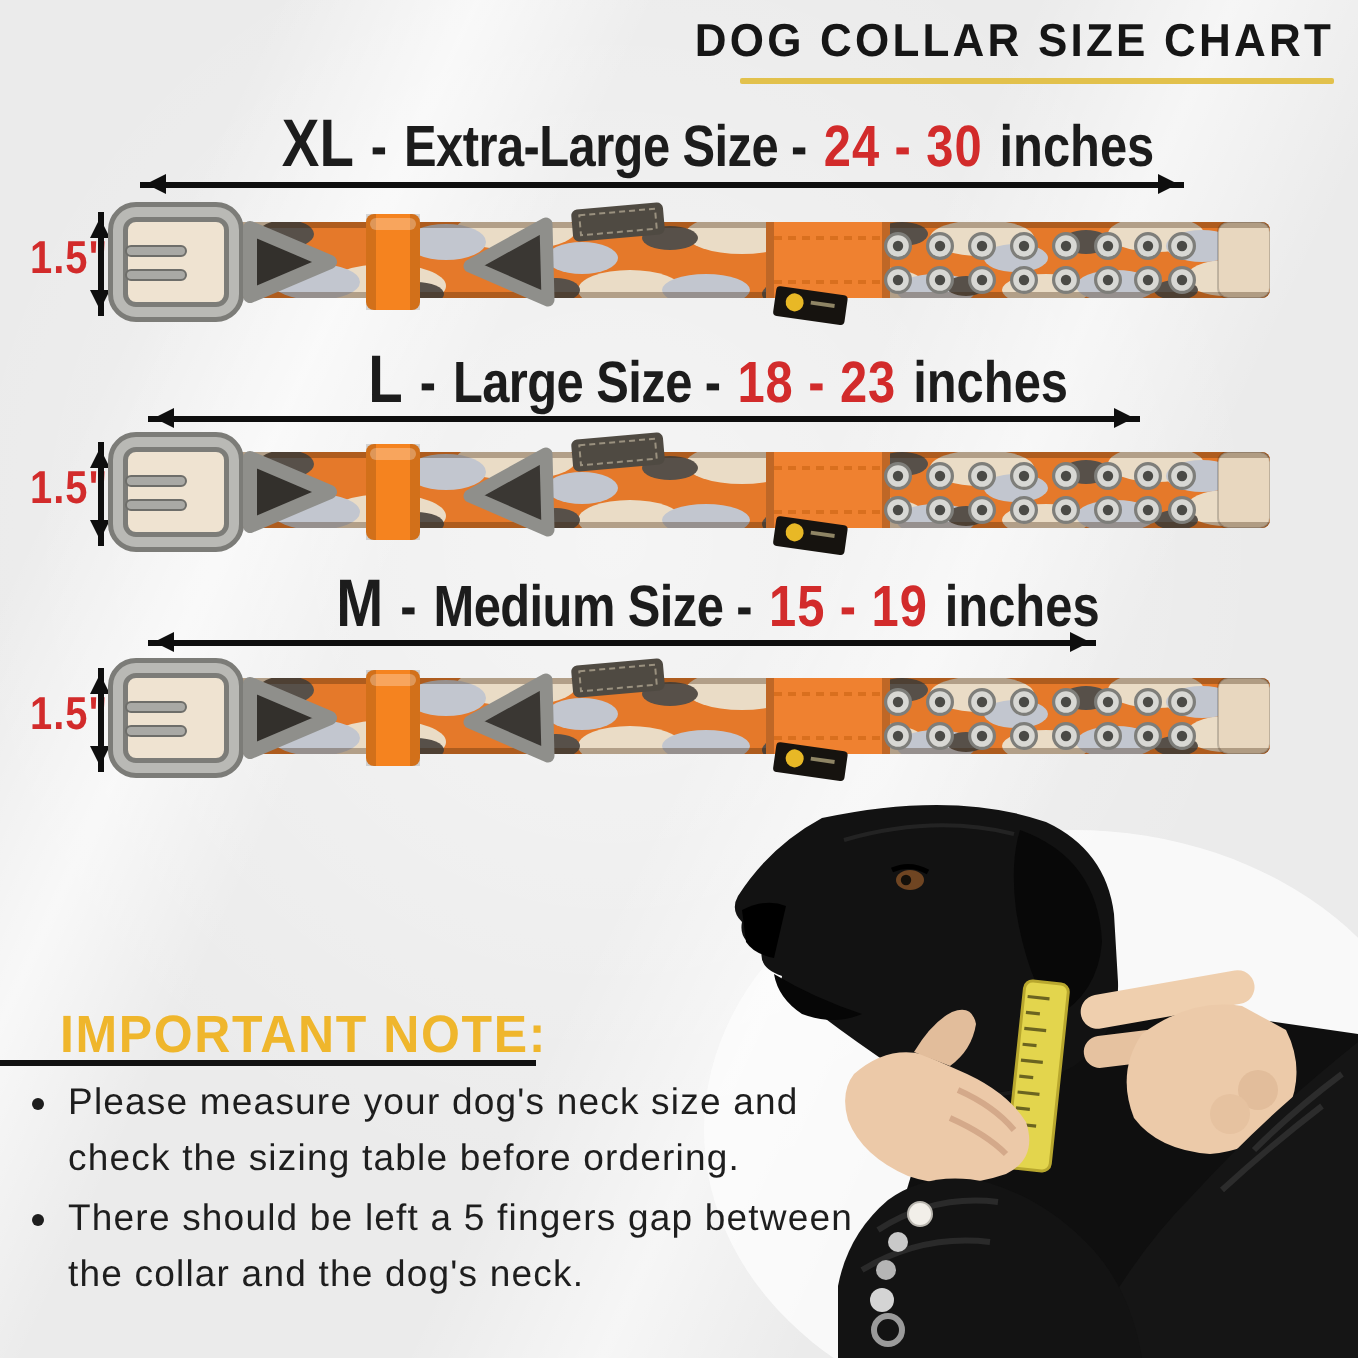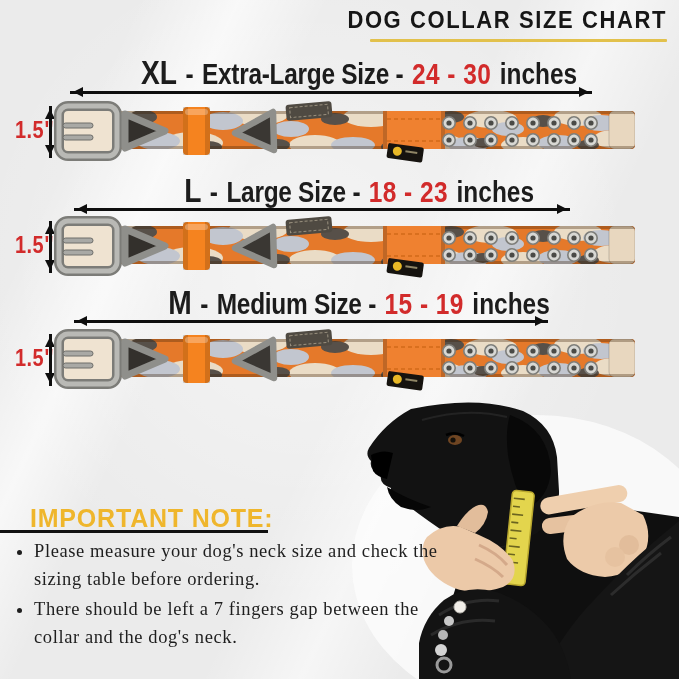--- a/index.html
+++ b/index.html
@@ -57,21 +57,21 @@
   .collar-svg{position:absolute;left:53px;width:592px;height:64px;}
 
   
   .note-heading{
     color:#efb62c;font-size:25px;font-weight:800;letter-spacing:.8px;
     transform:scaleY(1.05);transform-origin:left top;white-space:nowrap;
   }
   .note-underline{position:absolute;left:0;top:530px;width:268px;height:2.5px;background:#111;}
   .note-list{
     margin:0;padding:0 0 0 26px;width:412px;
-    font-family:Liberation Serif, serif;
+    font-family:Liberation Sans, sans-serif;
     font-size:18.5px;line-height:1.52;letter-spacing:.6px;color:#1e1e1e;
   }
   .note-list li{margin-bottom:2px;}
 </style>
 </head>
 <body>
 
 <svg width="0" height="0" style="position:absolute" aria-hidden="true">
   <defs>
     <g id="collar-art">
@@ -312,14 +312,14 @@
   <circle cx="114" cy="255" r="6" fill="#d4d4d4"></circle>
   <circle cx="117" cy="270" r="7" fill="none" stroke="#9a9a9a" stroke-width="3"></circle>
 </svg>
 
 <div class="layer" style="top:473px;left:30px;margin-top:30px;">
   <div class="note-heading">IMPORTANT NOTE:</div>
 </div>
 <div class="note-underline layer"></div>
 <ul class="note-list layer" style="top:537px;left:8px;">
   <li>Please measure your dog's neck size and check the sizing table before ordering.</li>
-  <li>There should be left a 7 fingers gap between the collar and the dog's neck.</li>
+  <li>There should be left a 5 fingers gap between the collar and the dog's neck.</li>
 </ul>
 
 </body></html>

